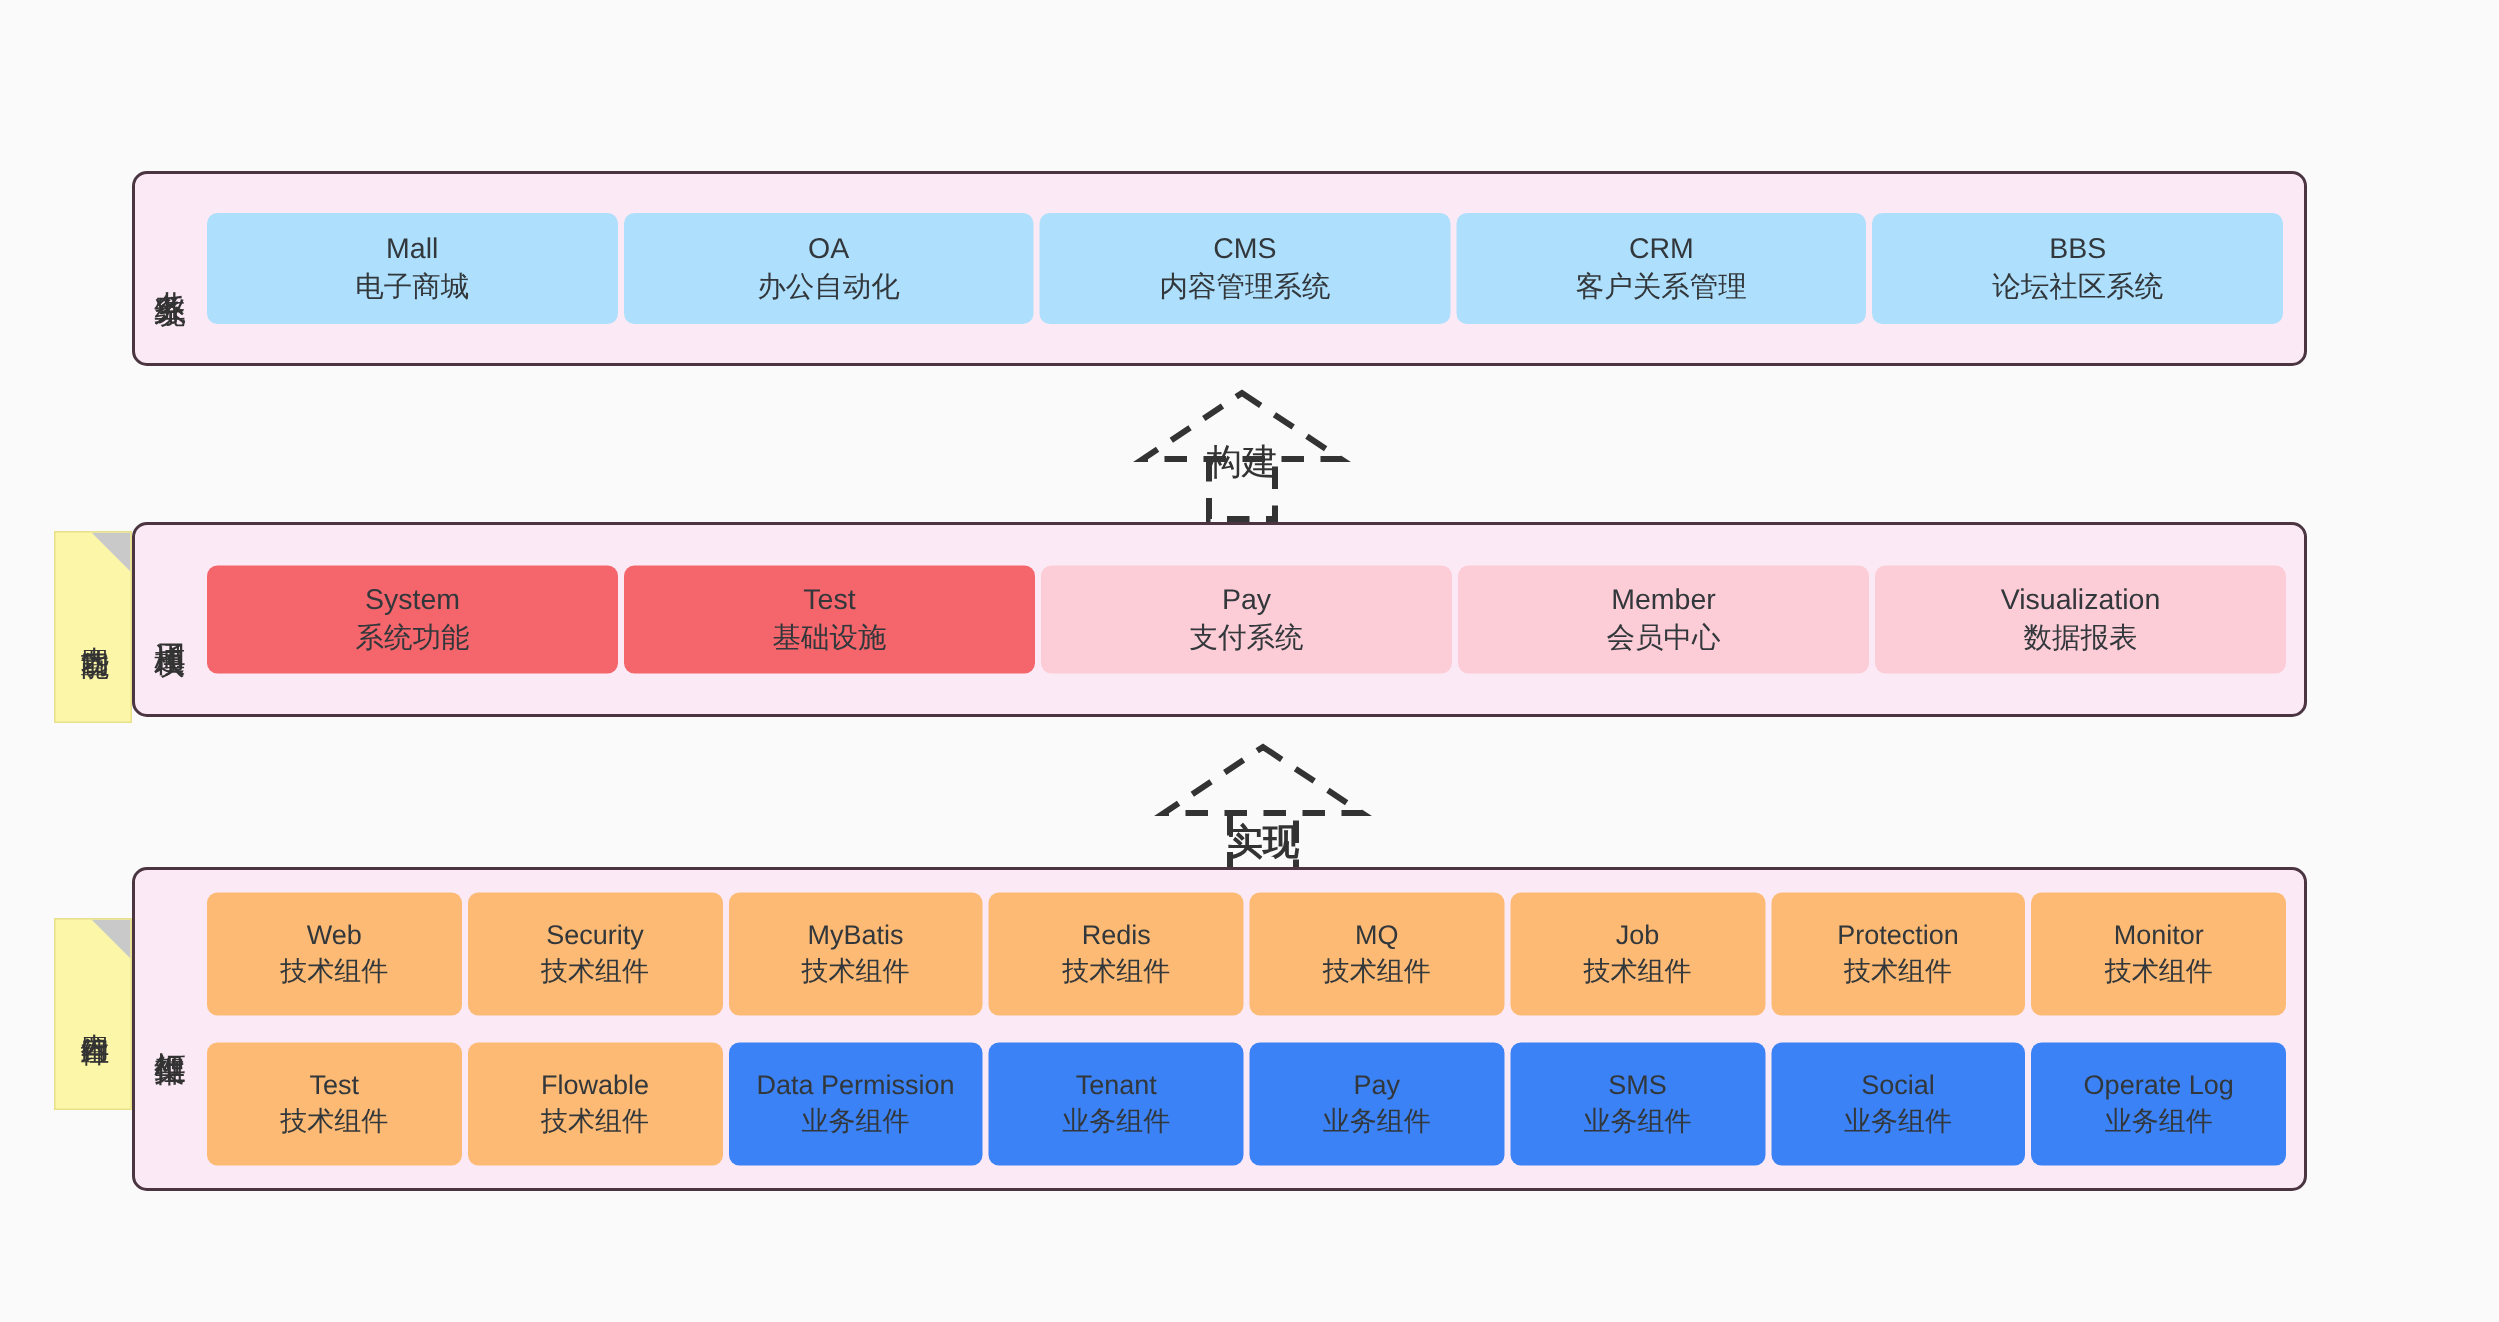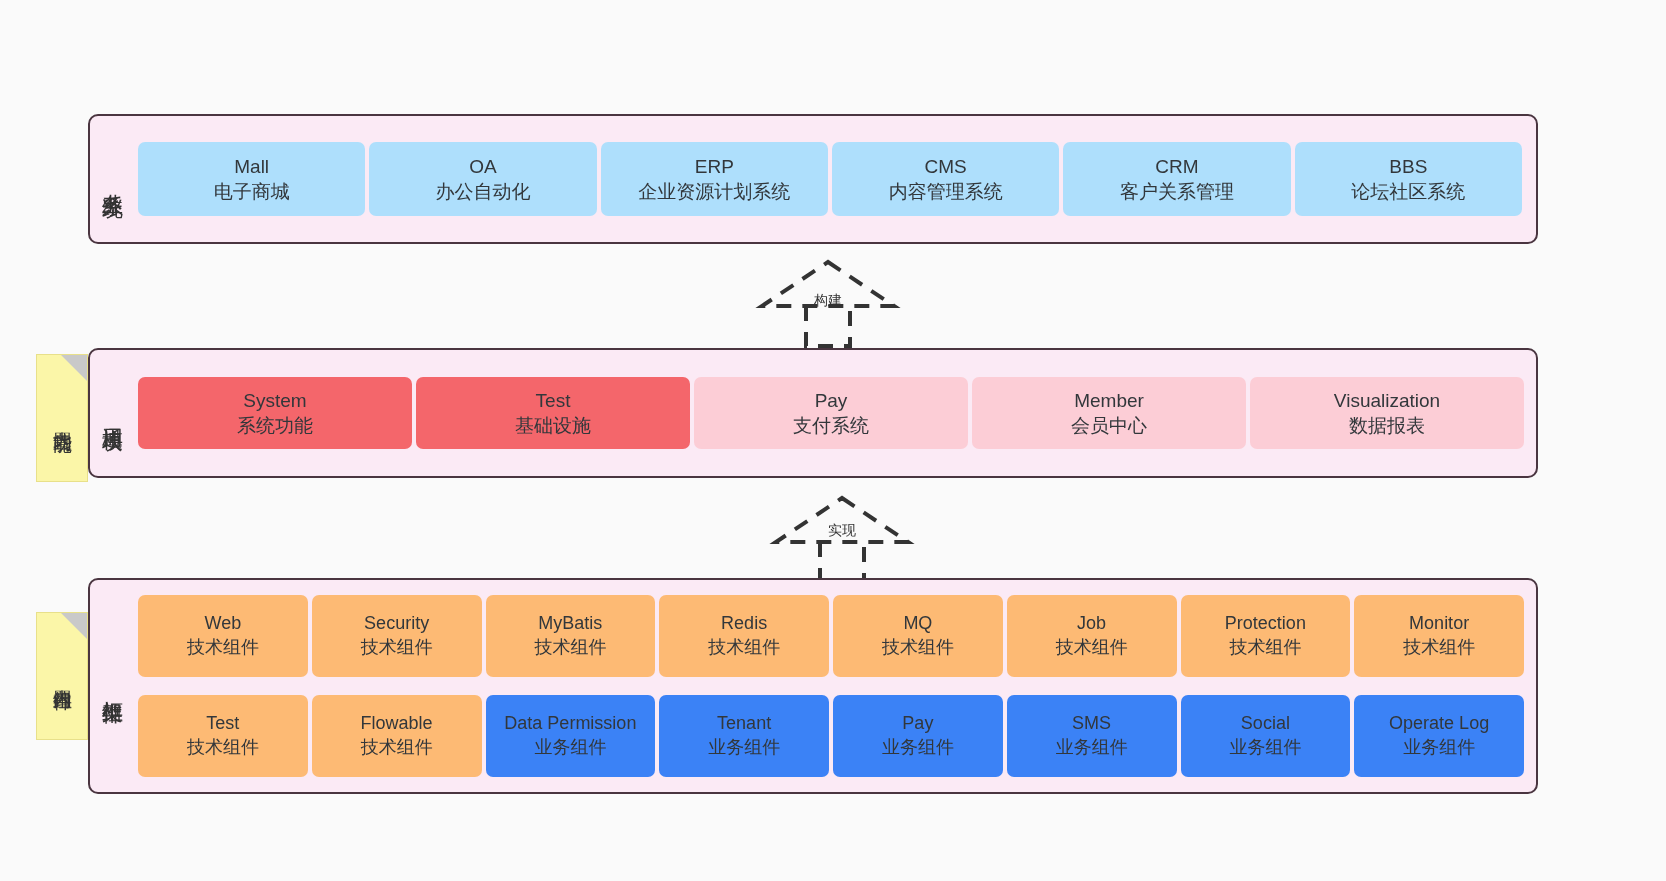--- a/index.html
+++ b/index.html
@@ -129,49 +129,45 @@
   .arrow {
     position: absolute;
     overflow: visible;
   }
   .arrow svg { display: block; overflow: visible; }
   .arrow .arrow-label {
     position: absolute;
     left: 0;
     right: 0;
     text-align: center;
-    font-size: 14px;
+    font-size: 24px;
     color: #333333;
     white-space: nowrap;
   }
   #arrow-build { left: 758px; top: 258px; width: 140px; height: 90px; }
   #arrow-build .arrow-label { top: 34px; }
   #arrow-impl  { left: 772px; top: 494px; width: 140px; height: 90px; }
-  #arrow-impl  .arrow-label { top: 28px; }
+  #arrow-impl  .arrow-label { top: 51px; font-weight: bold; }
 </style>
 </head>
 <body>
 
 <div class="canvas">
 
   <div class="layer" id="layer-business">
     <div class="layer-title">业务系统</div>
     <div class="layer-body">
       <div class="row">
         <div class="cell fill-blue">
           <span class="en">Mall</span>
           <span class="cn">电子商城</span>
         </div>
         <div class="cell fill-blue">
           <span class="en">OA</span>
           <span class="cn">办公自动化</span>
-        </div>
-        <div class="cell fill-blue">
-          <span class="en">ERP</span>
-          <span class="cn">企业资源计划系统</span>
         </div>
         <div class="cell fill-blue">
           <span class="en">CMS</span>
           <span class="cn">内容管理系统</span>
         </div>
         <div class="cell fill-blue">
           <span class="en">CRM</span>
           <span class="cn">客户关系管理</span>
         </div>
         <div class="cell fill-blue">

